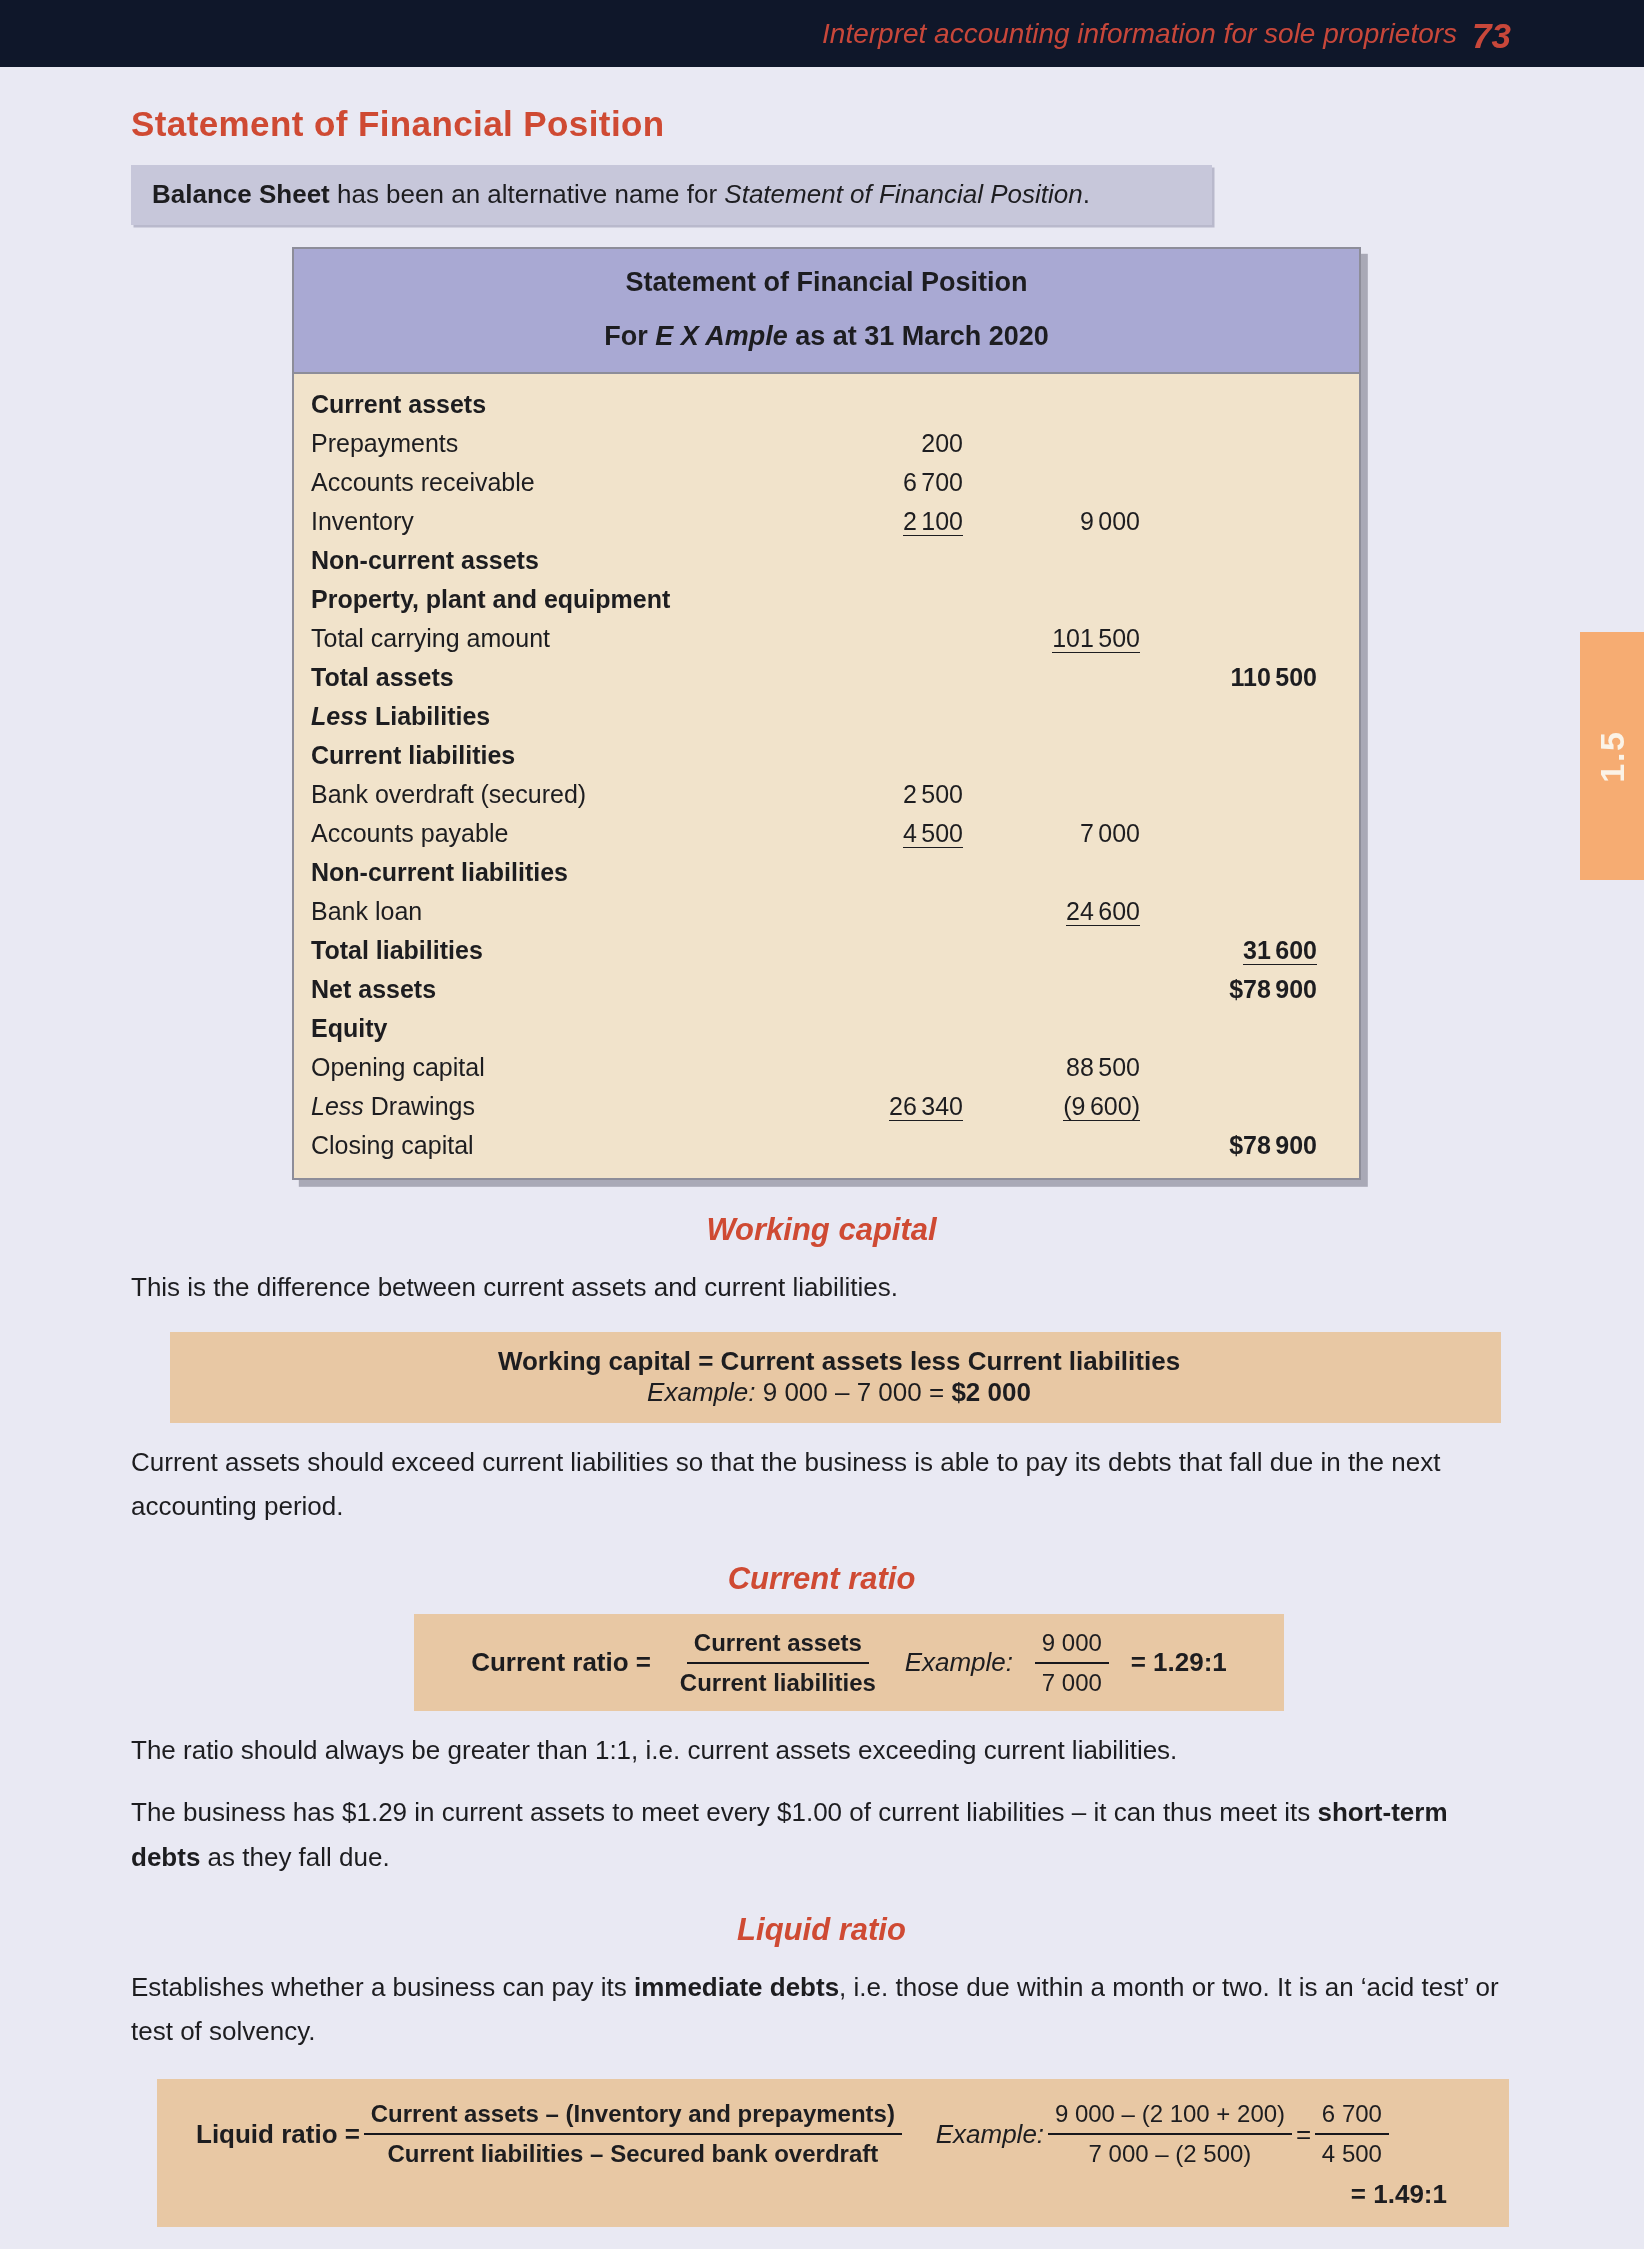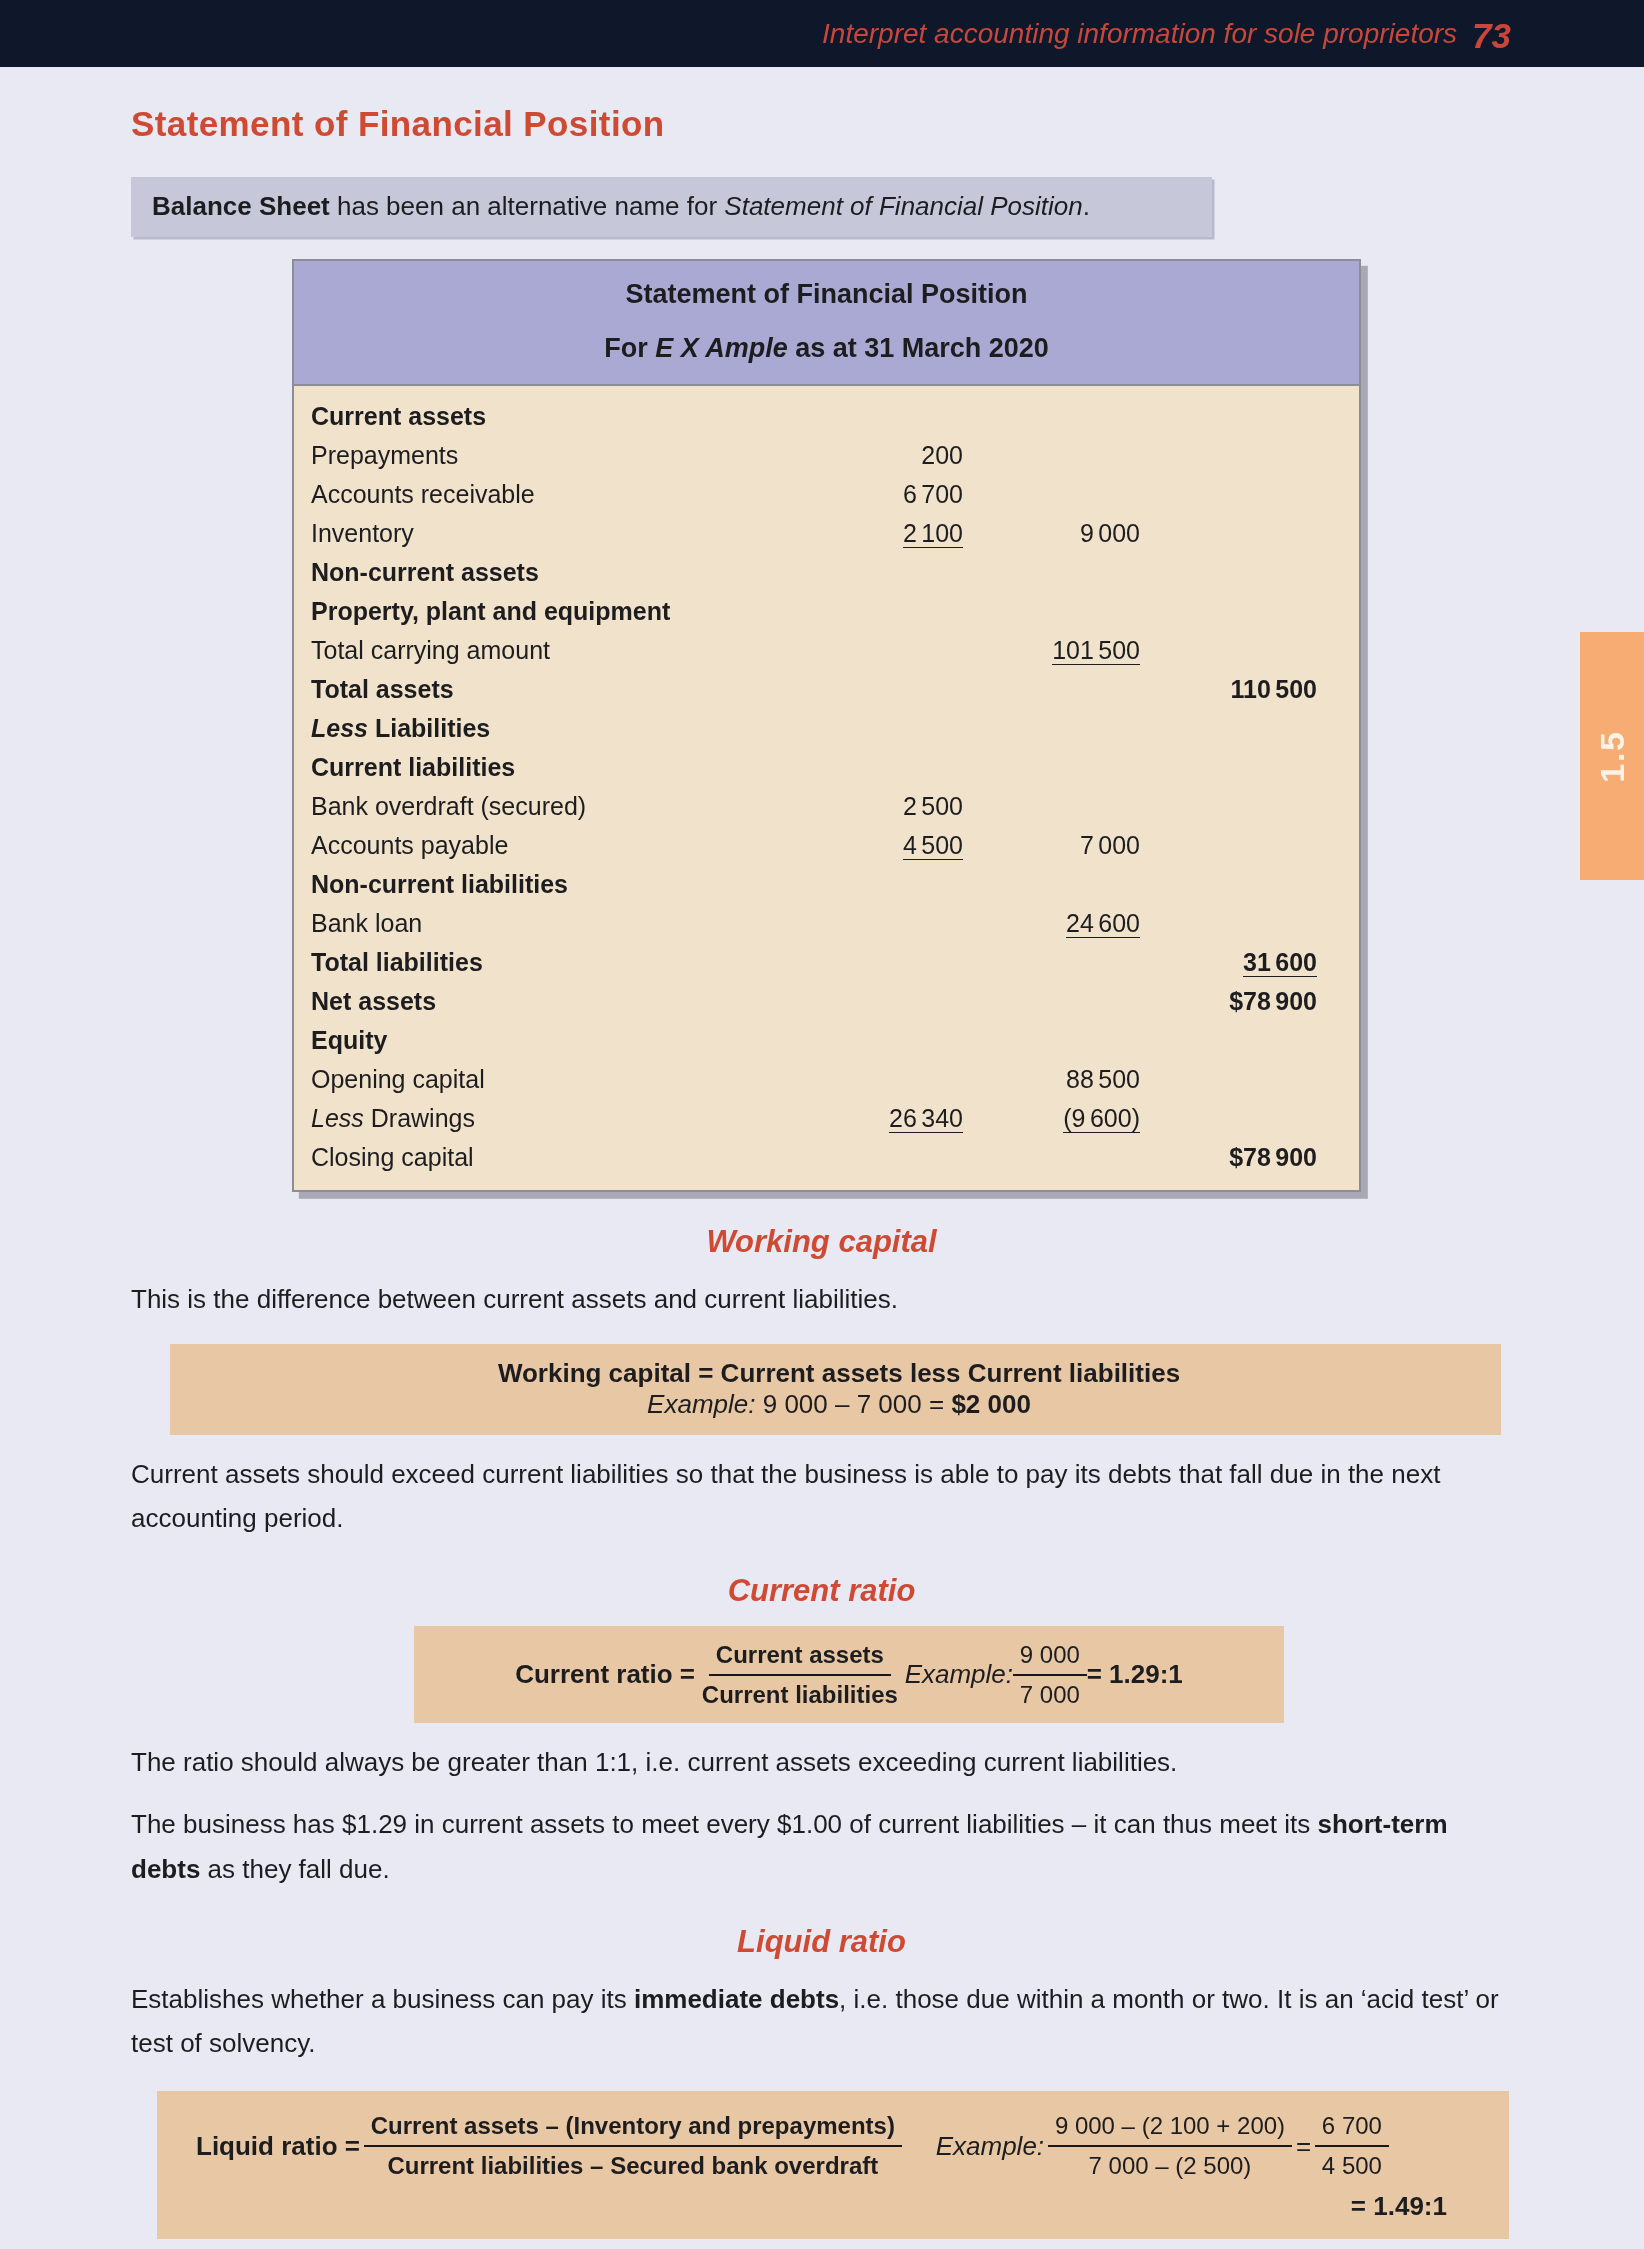--- a/index.html
+++ b/index.html
@@ -39,21 +39,21 @@
 
   
   .content { padding:0 132px 0 131px; }
 
   h1.page-title {
     margin-top:37px;
     color:#cf4a33; font-size:35px; font-weight:bold; letter-spacing:0.4px;
   }
 
   .note-box {
-    margin-top:33px;
+    margin-top:21px;
     width:1081px;
     background:#c7c7da;
     padding:14.4px 21px;
     font-size:26px;
     box-shadow:2.5px 2.5px 0 #b9b9cc;
   }
   .b  { font-weight:bold; }
   .it { font-style:italic; }
 
   
@@ -99,21 +99,21 @@
   .example-group { white-space:nowrap; }
 
   .frac { display:inline-flex; flex-direction:column; align-items:center; text-align:center; vertical-align:middle; font-size:24px; line-height:1.25; }
   .frac .fnum { padding:0 6.8px 4.2px; border-bottom:2.5px solid #17171c; }
   .frac .fden { padding:4.2px 6.8px 0; }
 
   .cr-box {
     margin:17px 0 0 283px;
     width:870px;
     padding:13.5px 17px;
-    display:flex; align-items:center; justify-content:center; 
+    display:flex; align-items:center; justify-content:center; gap:22px;
   }
 
   .lq-box {
     margin:25px 0 0 26px;
     width:1352px;
     padding:20px 30px 12px 39px;
   }
   .lq-line1 { display:flex; align-items:center; gap:4px; }
   .lq-result { text-align:right; font-weight:bold; margin:10px 32px 5px 0; }
 </style>

